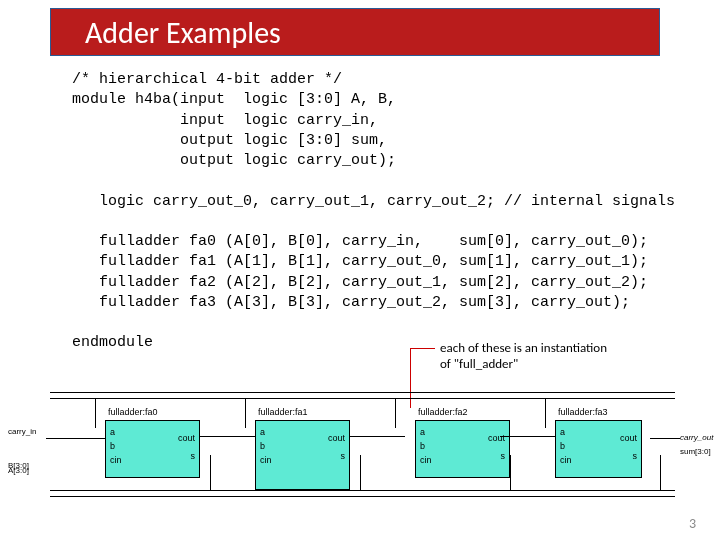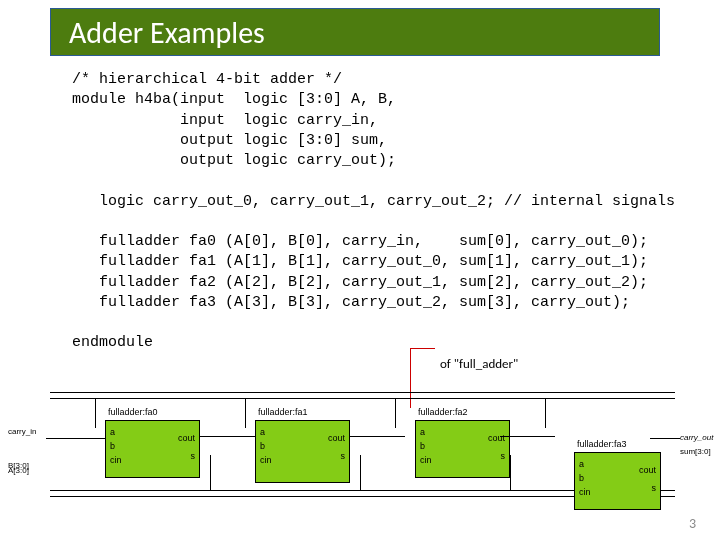--- a/index.html
+++ b/index.html
@@ -11,25 +11,25 @@
     background: #fff;
     position: relative;
     overflow: hidden;
   }
   .title-bar {
     position: absolute;
     top: 8px;
     left: 50px;
     width: 610px;
     height: 48px;
-    background: #4d7c0f;
+    background: #b91c1c;
     border: 1px solid #2a5a94;
     display: flex;
     align-items: center;
-    padding-left: 18px;
+    padding-left: 34px;
     box-sizing: border-box;
   }
   .title-bar span {
     color: #fff;
     font-size: 30px;
     font-weight: 400;
   }
   .code-block {
     position: absolute;
     top: 70px;
@@ -65,21 +65,21 @@
   .diagram {
     position: absolute;
     top: 390px;
     left: 10px;
     width: 700px;
     height: 110px;
   }
   .fa-block {
     position: absolute;
     border: 1px solid #000;
-    background: #84cc16;
+    background: #5eead4;
     box-sizing: border-box;
     padding-left: 46px;
   }
   .fa-label {
     position: absolute;
     top: -14px;
     left: 2px;
     font-size: 9px;
     font-family: Arial, sans-serif;
     white-space: nowrap;
@@ -139,21 +139,21 @@
    logic carry_out_0, carry_out_1, carry_out_2; // internal signals
 
    fulladder fa0 (A[0], B[0], carry_in,    sum[0], carry_out_0);
    fulladder fa1 (A[1], B[1], carry_out_0, sum[1], carry_out_1);
    fulladder fa2 (A[2], B[2], carry_out_1, sum[2], carry_out_2);
    fulladder fa3 (A[3], B[3], carry_out_2, sum[3], carry_out);
 
 endmodule</div>
 
 <div class="annotation">
-  <br>
+  <span>each of these is an instantiation</span><br>
   <span>of "full_adder"</span>
 </div>
 <div class="callout-line"></div>
 <div class="callout-down"></div>
 
 <div class="diagram">
 
   <div class="wire-h" style="top:2px; left:40px; width:625px;"></div>
   <div class="wire-h" style="top:8px; left:40px; width:625px;"></div>
   <div class="wire-h" style="top:100px; left:40px; width:625px;"></div>
@@ -168,39 +168,39 @@
 
   <div class="fa-block" style="left:95px; top:30px; width:95px; height:58px;">
     <div class="fa-label">fulladder:fa0</div>
     <div class="port-left" style="top:6px;">a</div>
     <div class="port-left" style="top:20px;">b</div>
     <div class="port-left" style="top:34px;">cin</div>
     <div class="port-right" style="top:12px;">cout</div>
     <div class="port-right" style="top:30px;">s</div>
   </div>
 
-  <div class="fa-block" style="left:245px; top:30px; width:95px; height:63px;">
+  <div class="fa-block" style="left:245px; top:30px; width:95px; height:70px;">
     <div class="fa-label">fulladder:fa1</div>
     <div class="port-left" style="top:6px;">a</div>
     <div class="port-left" style="top:20px;">b</div>
     <div class="port-left" style="top:34px;">cin</div>
     <div class="port-right" style="top:12px;">cout</div>
     <div class="port-right" style="top:30px;">s</div>
   </div>
 
   <div class="fa-block" style="left:405px; top:30px; width:95px; height:58px;">
     <div class="fa-label">fulladder:fa2</div>
     <div class="port-left" style="top:6px;">a</div>
     <div class="port-left" style="top:20px;">b</div>
     <div class="port-left" style="top:34px;">cin</div>
     <div class="port-right" style="top:12px;">cout</div>
     <div class="port-right" style="top:30px;">s</div>
   </div>
 
-  <div class="fa-block" style="left:564px; top:30px; width:87px; height:58px;margin-top:32px;">
+  <div class="fa-block" style="left:545px; top:30px; width:87px; height:58px;">
     <div class="fa-label">fulladder:fa3</div>
     <div class="port-left" style="top:6px;">a</div>
     <div class="port-left" style="top:20px;">b</div>
     <div class="port-left" style="top:34px;">cin</div>
     <div class="port-right" style="top:12px;">cout</div>
     <div class="port-right" style="top:30px;">s</div>
   </div>
 
   <div class="wire-h" style="top:46px; left:190px; width:55px;"></div>
   <div class="wire-h" style="top:46px; left:340px; width:55px;"></div>

